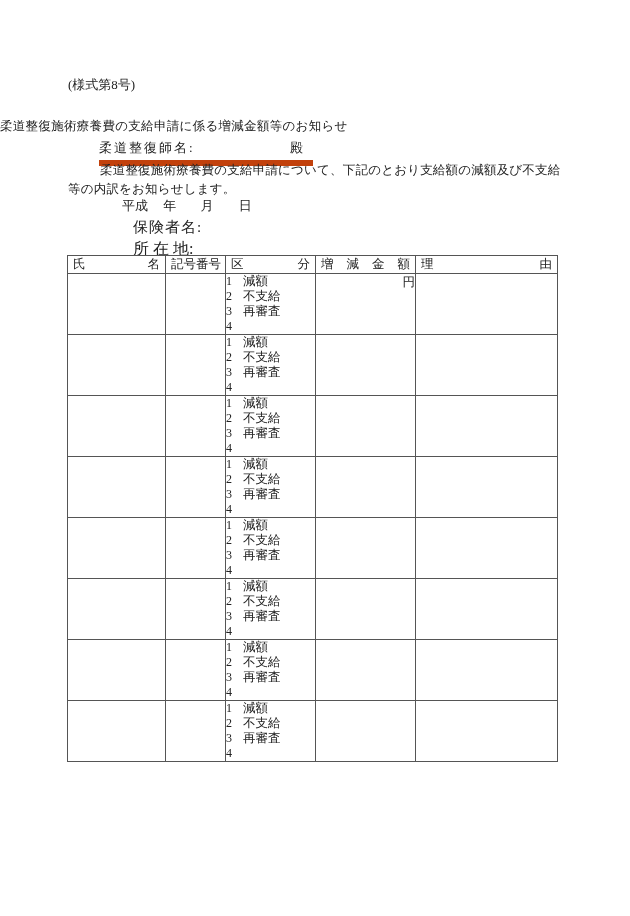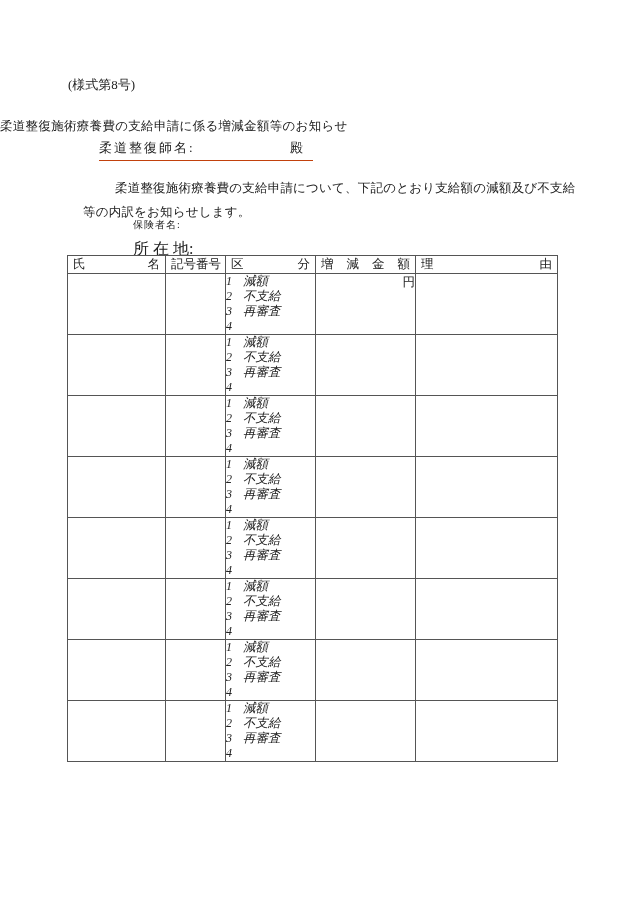--- a/index.html
+++ b/index.html
@@ -24,47 +24,47 @@
     width: 630px;
     font-size: 12.5px;
     letter-spacing: 0.3px;
   }
   .addressee {
     position: absolute;
     left: 99px; top: 139px;
     width: 214px;
     display: flex;
     justify-content: space-between;
-    border-bottom: 1px solid #c2410c;
+    border-bottom: 6px solid #c2410c;
     padding: 0 10px 3px 0;
     font-size: 13px;
   }
   .addressee-label { letter-spacing: 2px; }
   .body-text {
     position: absolute;
     left: 67px; top: 160px;
     width: 500px;
-    margin: 16px;
+    margin: 1px;
     font-size: 12.5px;
-    line-height: 24px;
+    line-height: 19px;
     text-indent: 32px;
     letter-spacing: 0.2px;
   }
   .date-line {
     position: absolute;
     left: 122px; top: 197px;
     font-size: 13px;
   }
   .date-line .year-label  { margin-left: 12px; }
   .date-line .month-label { margin-left: 21px; }
   .date-line .day-label   { margin-left: 22px; }
   .insurer-name {
     position: absolute;
     left: 133px; top: 218px;
-    font-size: 10px;
+    font-size: 15px;
     letter-spacing: 1px;
   }
   .insurer-address {
     position: absolute;
     left: 133px; top: 239px;
     font-size: 16px;
   }
   table.notice-table {
     position: absolute;
     left: 67px; top: 255px;
@@ -81,21 +81,21 @@
   .notice-table thead th { height: 18px; }
   .jspread {
     display: flex;
     justify-content: space-between;
     padding: 0 5px;
   }
   .notice-table tbody td {
     height: 61px;
     vertical-align: top;
   }
-  .category-cell { padding: 1px 2px 0 9px; font-style: italic; }
+  .category-cell { padding: 1px 2px 0 9px; }
   .cat-line { line-height: 15px; white-space: nowrap; }
   .cat-num {
     display: inline-block;
     width: 17px;
     font-size: 12px;
   }
   .amount-cell {
     text-align: right;
     padding: 1px 5px 0 0;
   }
@@ -114,20 +114,26 @@
 
   <div class="title">柔道整復施術療養費の支給申請に係る増減金額等のお知らせ</div>
 
   <div class="addressee">
     <span class="addressee-label">柔道整復師名:</span>
     <span class="addressee-honorific">殿</span>
   </div>
 
   <p class="body-text">柔道整復施術療養費の支給申請について、下記のとおり支給額の減額及び不支給等の内訳をお知らせします。</p>
 
+  <div class="date-line">
+    <span class="era-label">平成</span>
+    <span class="year-label">年</span>
+    <span class="month-label">月</span>
+    <span class="day-label">日</span>
+  </div>
 
   <div class="insurer-name">保険者名:</div>
 
   <div class="insurer-address">所 在 地:</div>
 
   <table class="notice-table">
     <colgroup>
       <col style="width:98px">
       <col style="width:60px">
       <col style="width:90px">

